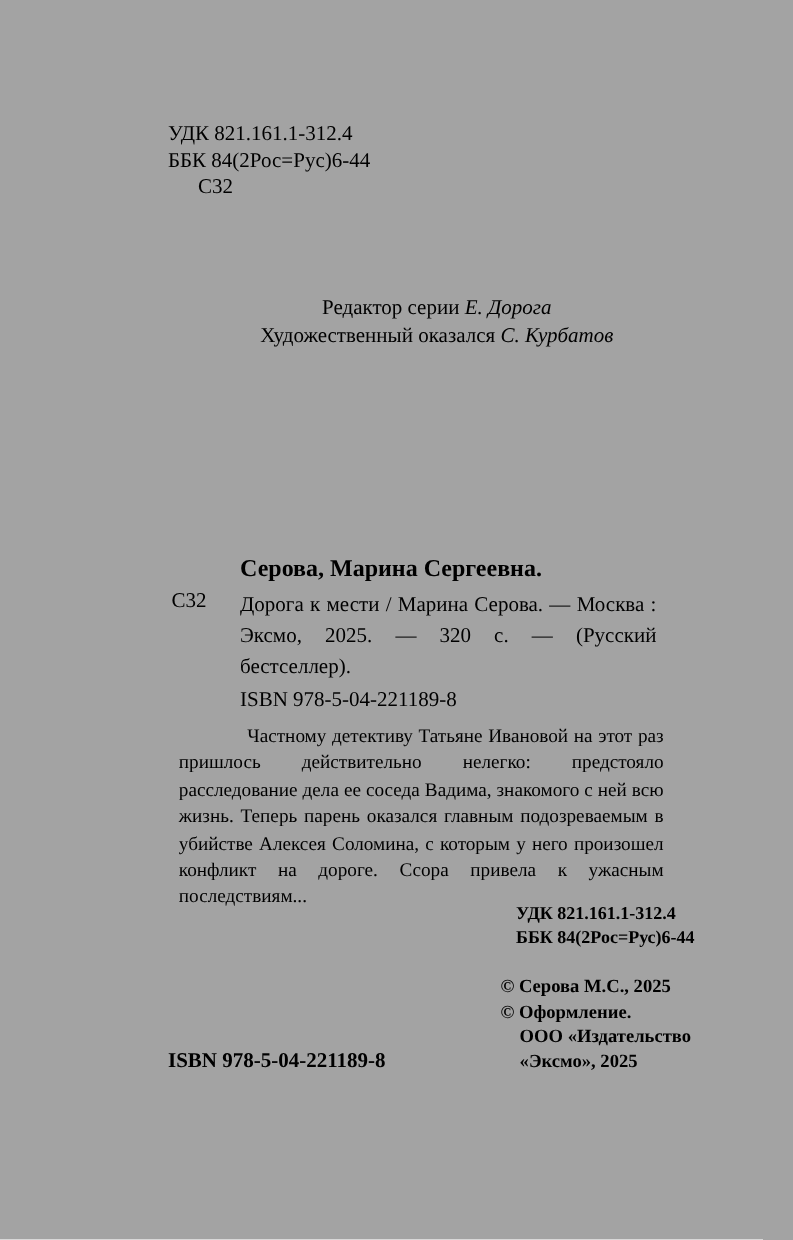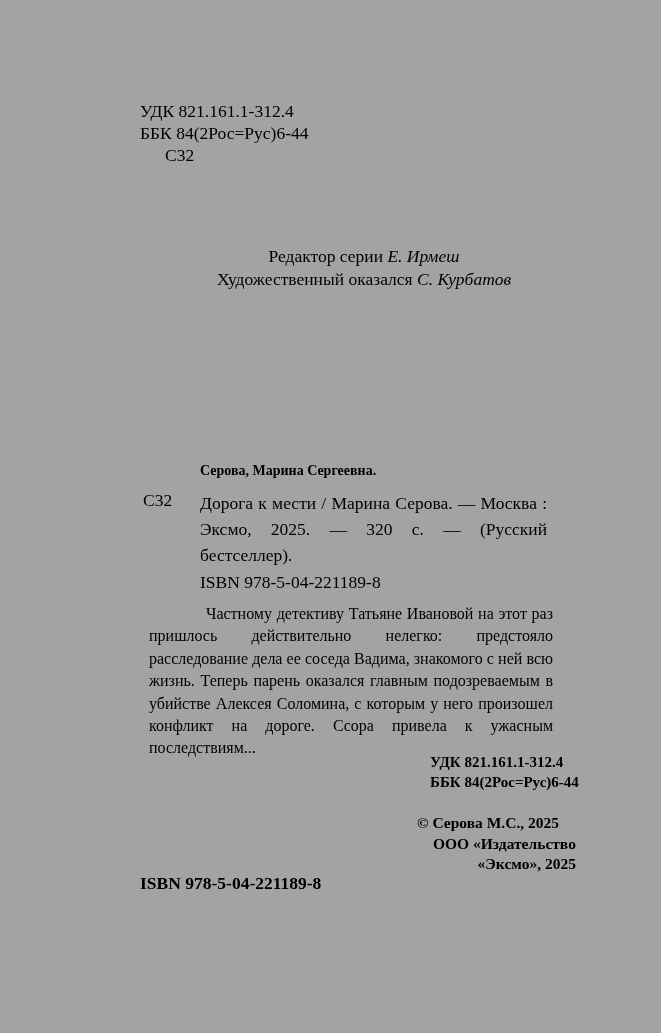--- a/index.html
+++ b/index.html
@@ -36,21 +36,21 @@
     font-size: 17.5px;
     line-height: 23px;
   }
   .editors .name {
     font-style: italic;
   }
   .catalog-author {
     position: absolute;
     left: 200px;
     top: 463px;
-    font-size: 14px;
+    font-size: 20px;
     font-weight: bold;
     white-space: nowrap;
   }
   .catalog-code {
     position: absolute;
     left: 143px;
     top: 490px;
     font-size: 17.5px;
   }
   .catalog-entry {
@@ -92,21 +92,20 @@
     position: absolute;
     left: 417px;
     top: 813px;
     font-size: 15.5px;
     font-weight: bold;
     line-height: 20.5px;
     white-space: nowrap;
   }
   .copyright .indent {
     padding-left: 16px;
-    text-align: right;
   }
   .isbn-bottom {
     position: absolute;
     left: 140px;
     top: 873px;
     font-size: 17.5px;
     font-weight: bold;
     white-space: nowrap;
   }
 </style>
@@ -115,40 +114,41 @@
 
 <div class="page">
 
   <div class="top-block">
     <div>УДК 821.161.1-312.4</div>
     <div>ББК 84(2Рос=Рус)6-44</div>
     <div class="top-code">С32</div>
   </div>
 
   <div class="editors">
-    <div><span>Редактор серии </span><span class="name">Е. Ирмеш</span></div>
+    <div><span>Редактор серии </span><span class="name">Е. Дорога</span></div>
     <div><span>Художественный оказался </span><span class="name">С. Курбатов</span></div>
   </div>
 
   <div class="catalog-author">Серова, Марина Сергеевна.</div>
 
   <div class="catalog-code">С32</div>
 
   <div class="catalog-entry">Дорога к мести / Марина Серова. — Москва : Эксмо, 2025. — 320 с. — (Русский бестселлер).</div>
 
   <div class="catalog-isbn">ISBN 978-5-04-221189-8</div>
 
   <div class="annotation">Частному детективу Татьяне Ивановой на этот раз пришлось действительно нелегко: предстояло расследование дела ее соседа Вадима, знакомого с ней всю жизнь. Теперь парень оказался главным подозреваемым в убийстве Алексея Соломина, с которым у него произошел конфликт на дороге. Ссора привела к ужасным последствиям...</div>
 
   <div class="codes-right">
     <div>УДК 821.161.1-312.4</div>
     <div>ББК 84(2Рос=Рус)6-44</div>
   </div>
 
   <div class="copyright">
     <div>© Серова М.С., 2025</div>
+    <div>© Оформление.</div>
     <div class="indent">ООО «Издательство</div>
     <div class="indent">«Эксмо», 2025</div>
   </div>
 
   <div class="isbn-bottom">ISBN 978-5-04-221189-8</div>
 
 </div>
 
 </body></html>

